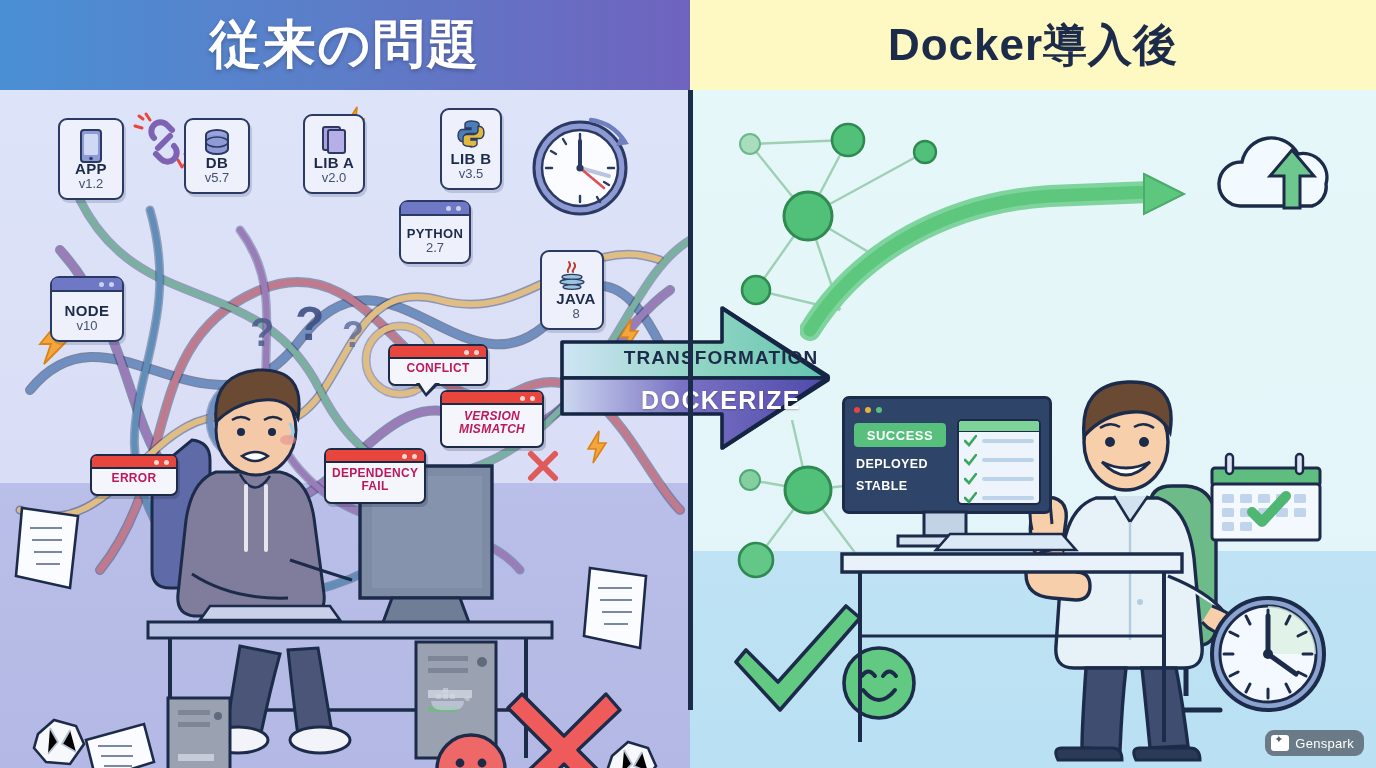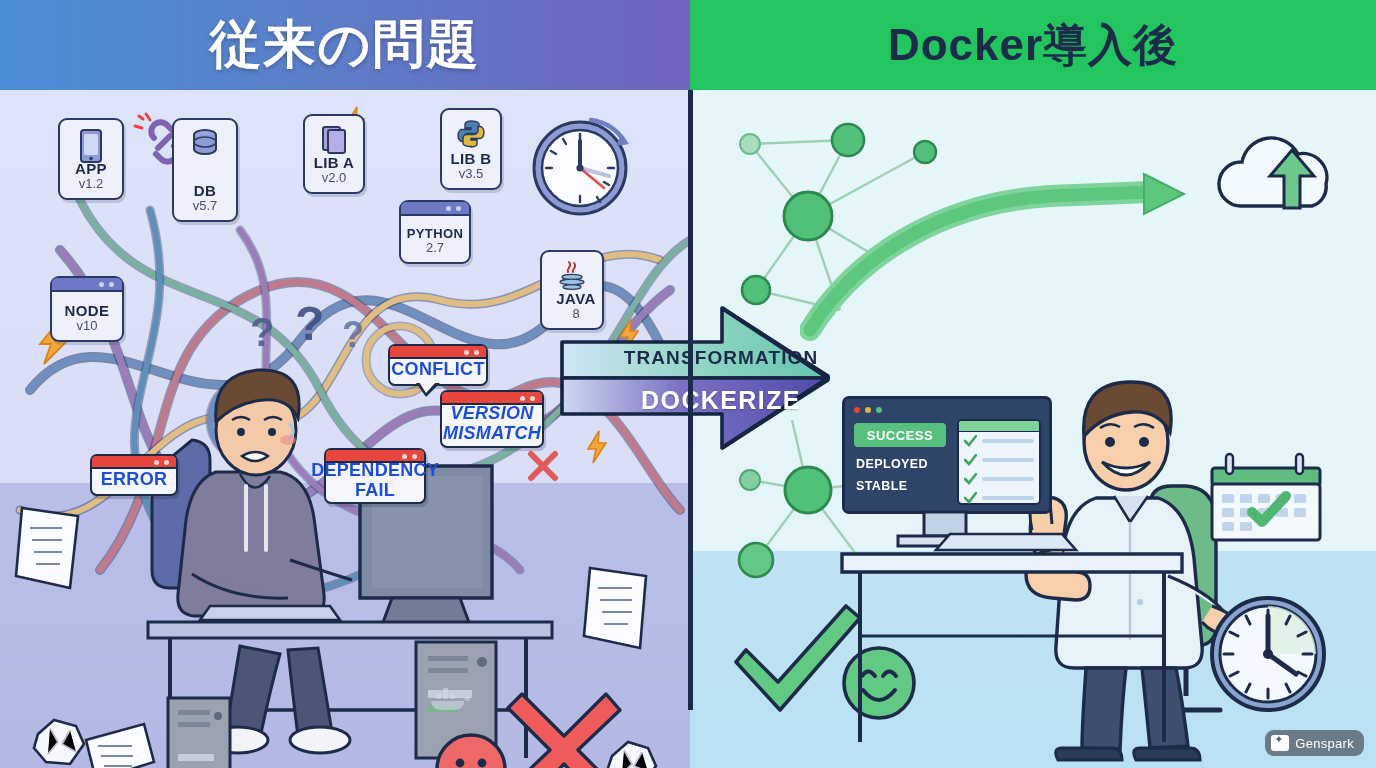--- a/index.html
+++ b/index.html
@@ -20,21 +20,21 @@
   .hdr {
     position: absolute; top: 0; height: 90px;
     display: flex; align-items: center; justify-content: center;
   }
   .hdr-left {
     left: 0; width: 690px;
     background: linear-gradient(90deg, #4a8fd4 0%, #5b7fc9 45%, #6f63be 100%);
   }
   .hdr-right {
     left: 690px; width: 686px;
-    background: #22c55e;
+    background: #fef9c3;
   }
   .hdr-left .hdr-text {
     color: #ffffff; font-size: 52px; font-weight: 700;
     letter-spacing: 2px;
     text-shadow: 0 2px 4px rgba(0,0,0,0.25);
   }
   .hdr-right .hdr-text {
     color: #1d2b4a; font-size: 44px; font-weight: 700;
     letter-spacing: 1px;
   }
@@ -103,21 +103,21 @@
   .dlg .bar {
     position: absolute; top: 0; left: 0; right: 0; height: 13px;
     background: #e8453c; border-radius: 4px 4px 0 0;
     border-bottom: 2px solid #1d2b4a;
   }
   .dlg .bar i {
     position: absolute; top: 3.5px; width: 5px; height: 5px;
     border-radius: 50%; background: #ffd6d3;
   }
   .dlg .txt {
-    font-size: 18px; font-weight: 700; color: #1d4ed8;
+    font-size: 12px; font-weight: 700; color: #be185d;
     line-height: 1.12; letter-spacing: 0.3px;
   }
   .dlg .tail {
     position: absolute; bottom: -13px; left: 26px;
     width: 0; height: 0;
     border-left: 10px solid transparent;
     border-right: 14px solid transparent;
     border-top: 14px solid #1d2b4a;
   }
   .dlg .tail::after {
@@ -238,21 +238,21 @@
         <svg width="26" height="36" viewBox="0 0 26 36">
           <rect x="3" y="2" width="20" height="32" rx="3" fill="#8f9bd6" stroke="#2b3a63" stroke-width="2"></rect>
           <rect x="6" y="6" width="14" height="21" rx="1.5" fill="#cfd9f4"></rect>
           <circle cx="13" cy="30.5" r="1.8" fill="#2b3a63"></circle>
         </svg>
       </div>
       <div class="cname">APP</div>
       <div class="cver">v1.2</div>
     </div>
 
-    <div class="card" style="left:172px; top:28px; width:66px; height:104px;">
+    <div class="card" style="left:184px; top:28px; width:66px; height:76px;">
       <div class="glyph">
         <svg width="32" height="34" viewBox="0 0 32 34">
           <ellipse cx="16" cy="7" rx="11" ry="5" fill="#9aa5e0" stroke="#2b3a63" stroke-width="2"></ellipse>
           <path d="M5,7 v14 a11,5 0 0 0 22,0 V7" fill="#8f9bd6" stroke="#2b3a63" stroke-width="2"></path>
           <ellipse cx="16" cy="14" rx="11" ry="5" fill="none" stroke="#2b3a63" stroke-width="1.6"></ellipse>
         </svg>
       </div>
       <div class="cname">DB</div>
       <div class="cver">v5.7</div>
     </div>

